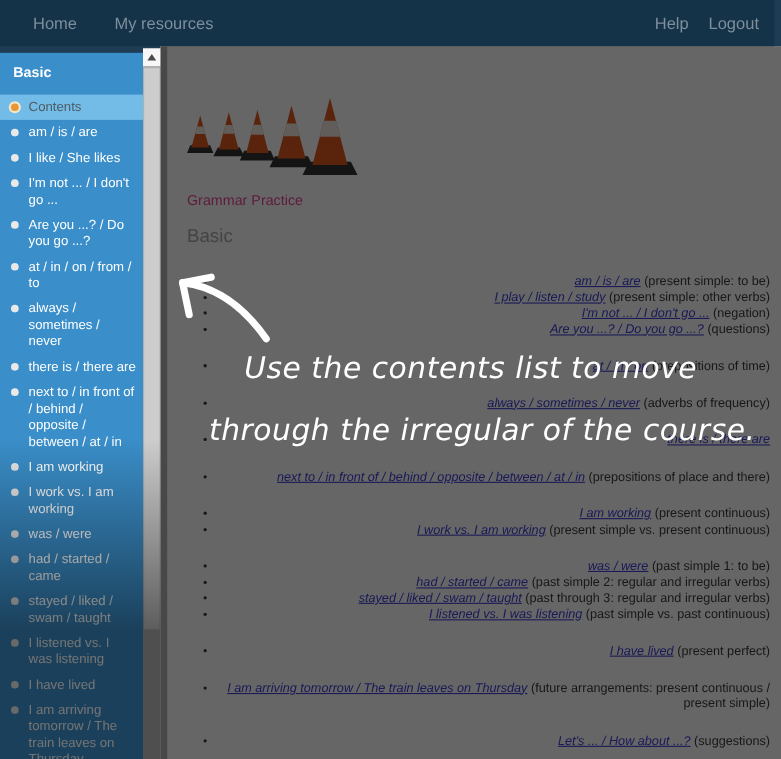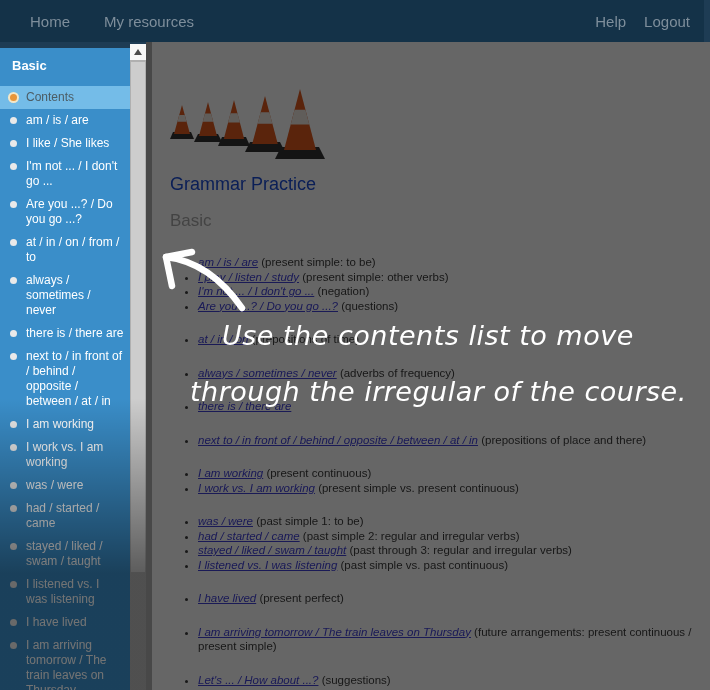--- a/index.html
+++ b/index.html
@@ -26,24 +26,24 @@
   
   .scrollbar{position:absolute;left:130px;top:44px;bottom:0;width:16px;background:#b0b0b0;z-index:1;}
   .scroll-btn{position:absolute;left:0;top:0;width:16px;height:16px;background:#f7f7f7;
     display:flex;align-items:center;justify-content:center;cursor:pointer;}
   .tri{width:0;height:0;border-left:4px solid transparent;border-right:4px solid transparent;border-bottom:6px solid #4a4a4a;}
   .scroll-thumb{position:absolute;left:1px;top:18px;width:14px;height:510px;background:#cdcdcd;cursor:pointer;}
   
   .content{position:absolute;left:146px;top:42px;right:0;bottom:0;background:#ffffff;
     border-left:6px solid #b5b5b5;padding:40px 10px 0 16px;box-sizing:border-box;z-index:1;overflow:hidden;}
   .cones{display:block;margin:0 0 8px 0;}
-  .h1{font-size:18px;color:#1d4ed8;margin:12px 0 0 2px;}
+  .h1{font-size:13px;color:#ec4899;margin:12px 0 0 2px;}
   .h2{font-size:17px;color:#a9a9a9;margin:16px 0 0 2px;}
   #groups{margin-top:24px;}
-  .grp{margin:0 0 19px 0;padding:0 0 0 30px;}
+  .grp{margin:0 0 19px 0;padding:0 0 0 30px;text-align:right;}
   .grp li{font-size:11.5px;line-height:14.5px;color:#3c3c3c;}
   .lnk{color:#4141d8;font-style:italic;text-decoration:underline;cursor:pointer;}
   
   .overlay-left{position:absolute;left:0;top:42px;width:146px;bottom:0;z-index:5;pointer-events:none;
     background:linear-gradient(to bottom,rgba(0,0,0,0) 0%,rgba(0,0,0,0) 55%,rgba(0,0,0,0.55) 82%,rgba(0,0,0,0.55) 100%);}
   .overlay-right{position:absolute;left:146px;top:42px;right:0;bottom:0;z-index:5;pointer-events:none;
     background:rgba(0,0,0,0.6);}
   
   .annot{position:absolute;left:0;top:0;width:710px;height:690px;z-index:6;pointer-events:none;}
   .annot-line{position:absolute;color:#ffffff;font-family:"DejaVu Sans",sans-serif;font-style:italic;

